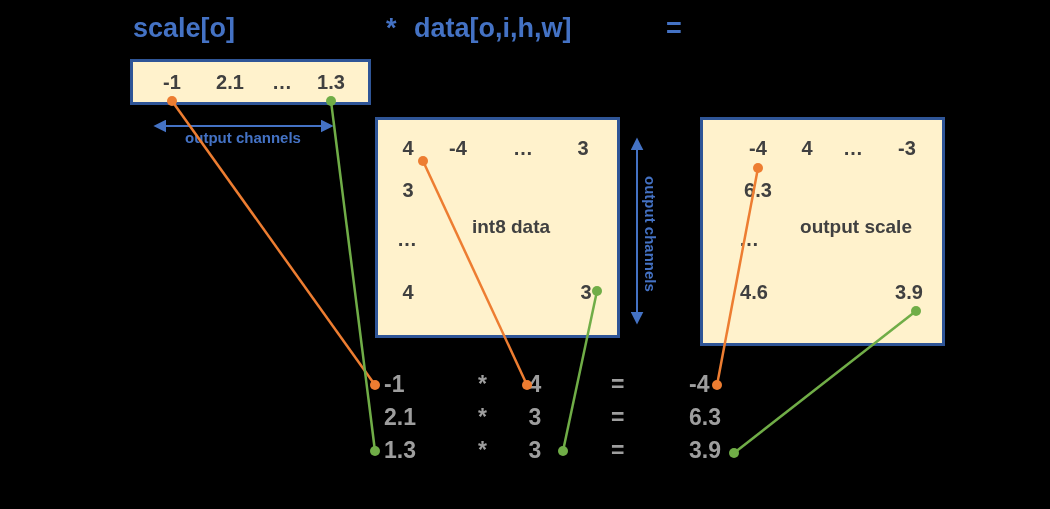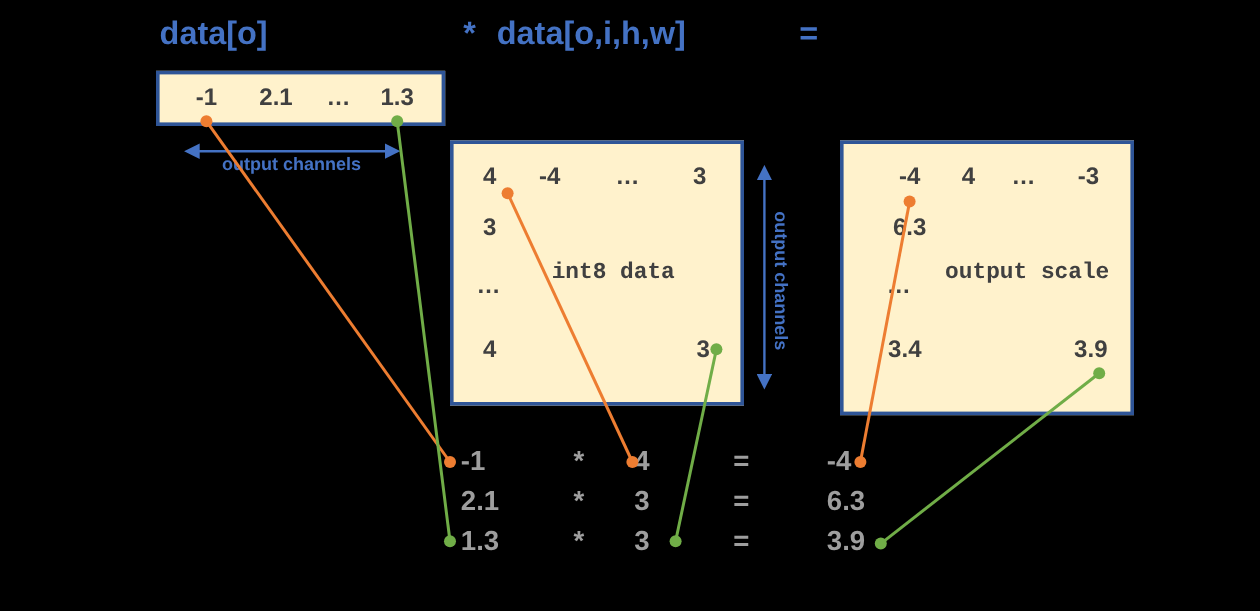--- a/index.html
+++ b/index.html
@@ -13,21 +13,21 @@
     font-weight:bold; white-space:nowrap;
   }
   .box { position:absolute; background:#FFF2CC; border:3px solid #2F5597; }
   .scale-box  { left:130px; top:59px;  width:241px; height:46px; }
   .data-box   { left:375px; top:117px; width:245px; height:221px; }
   .output-box { left:700px; top:117px; width:245px; height:229px; }
   .cell {
     position:absolute; transform:translate(-50%,-50%); color:#404040;
     font-size:20px; font-weight:bold; white-space:nowrap;
   }
-  .box-label { font-size:19px;font-family:Liberation Mono, monospace; }
+  .box-label { font-size:19px; }
   .axis-h {
     position:absolute; left:158px; top:129px; width:170px; text-align:center;
     color:#4472C4; font-size:15px; font-weight:bold; white-space:nowrap;
   }
   .axis-v {
     position:absolute; left:642px; top:138px; height:192px;
     writing-mode:vertical-rl; text-align:center; color:#4472C4;
     font-size:15px; font-weight:bold; white-space:nowrap;
   }
   .eq-row {
@@ -40,21 +40,21 @@
   .eq-val    { left:535px; transform:translateX(-50%); }
   .eq-equals { left:611px; }
   .eq-result { left:689px; }
   .overlay { position:absolute; left:0; top:0; z-index:10; pointer-events:none; }
 </style>
 </head>
 <body>
 
 <div class="stage">
 
-  <div class="hdr" style="left:133px">data[o]</div>
+  <div class="hdr" style="left:133px">scale[o]</div>
   <div class="hdr" style="left:386px">*</div>
   <div class="hdr" style="left:414px">data[o,i,h,w]</div>
   <div class="hdr" style="left:666px">=</div>
 
   <div class="box scale-box">
     <span class="cell" style="left:39px;  top:50%">-1</span>
     <span class="cell" style="left:97px;  top:50%">2.1</span>
     <span class="cell" style="left:149px; top:50%">…</span>
     <span class="cell" style="left:198px; top:50%">1.3</span>
   </div>
@@ -74,21 +74,21 @@
   <div class="axis-v">output channels</div>
 
   <div class="box output-box">
     <span class="cell" style="left:55px;  top:28px">-4</span>
     <span class="cell" style="left:104px; top:28px">4</span>
     <span class="cell" style="left:150px; top:28px">…</span>
     <span class="cell" style="left:204px; top:28px">-3</span>
     <span class="cell" style="left:55px;  top:70px">6.3</span>
     <span class="cell box-label" style="left:153px; top:107px">output scale</span>
     <span class="cell" style="left:46px;  top:119px">…</span>
-    <span class="cell" style="left:51px;  top:172px">3.4</span>
+    <span class="cell" style="left:51px;  top:172px">4.6</span>
     <span class="cell" style="left:206px; top:172px">3.9</span>
   </div>
 
   <div class="eq-row" style="top:371px">
     <span class="eq-scale">-1</span>
     <span class="eq-op">*</span>
     <span class="eq-val">4</span>
     <span class="eq-equals">=</span>
     <span class="eq-result">-4</span>
   </div>

